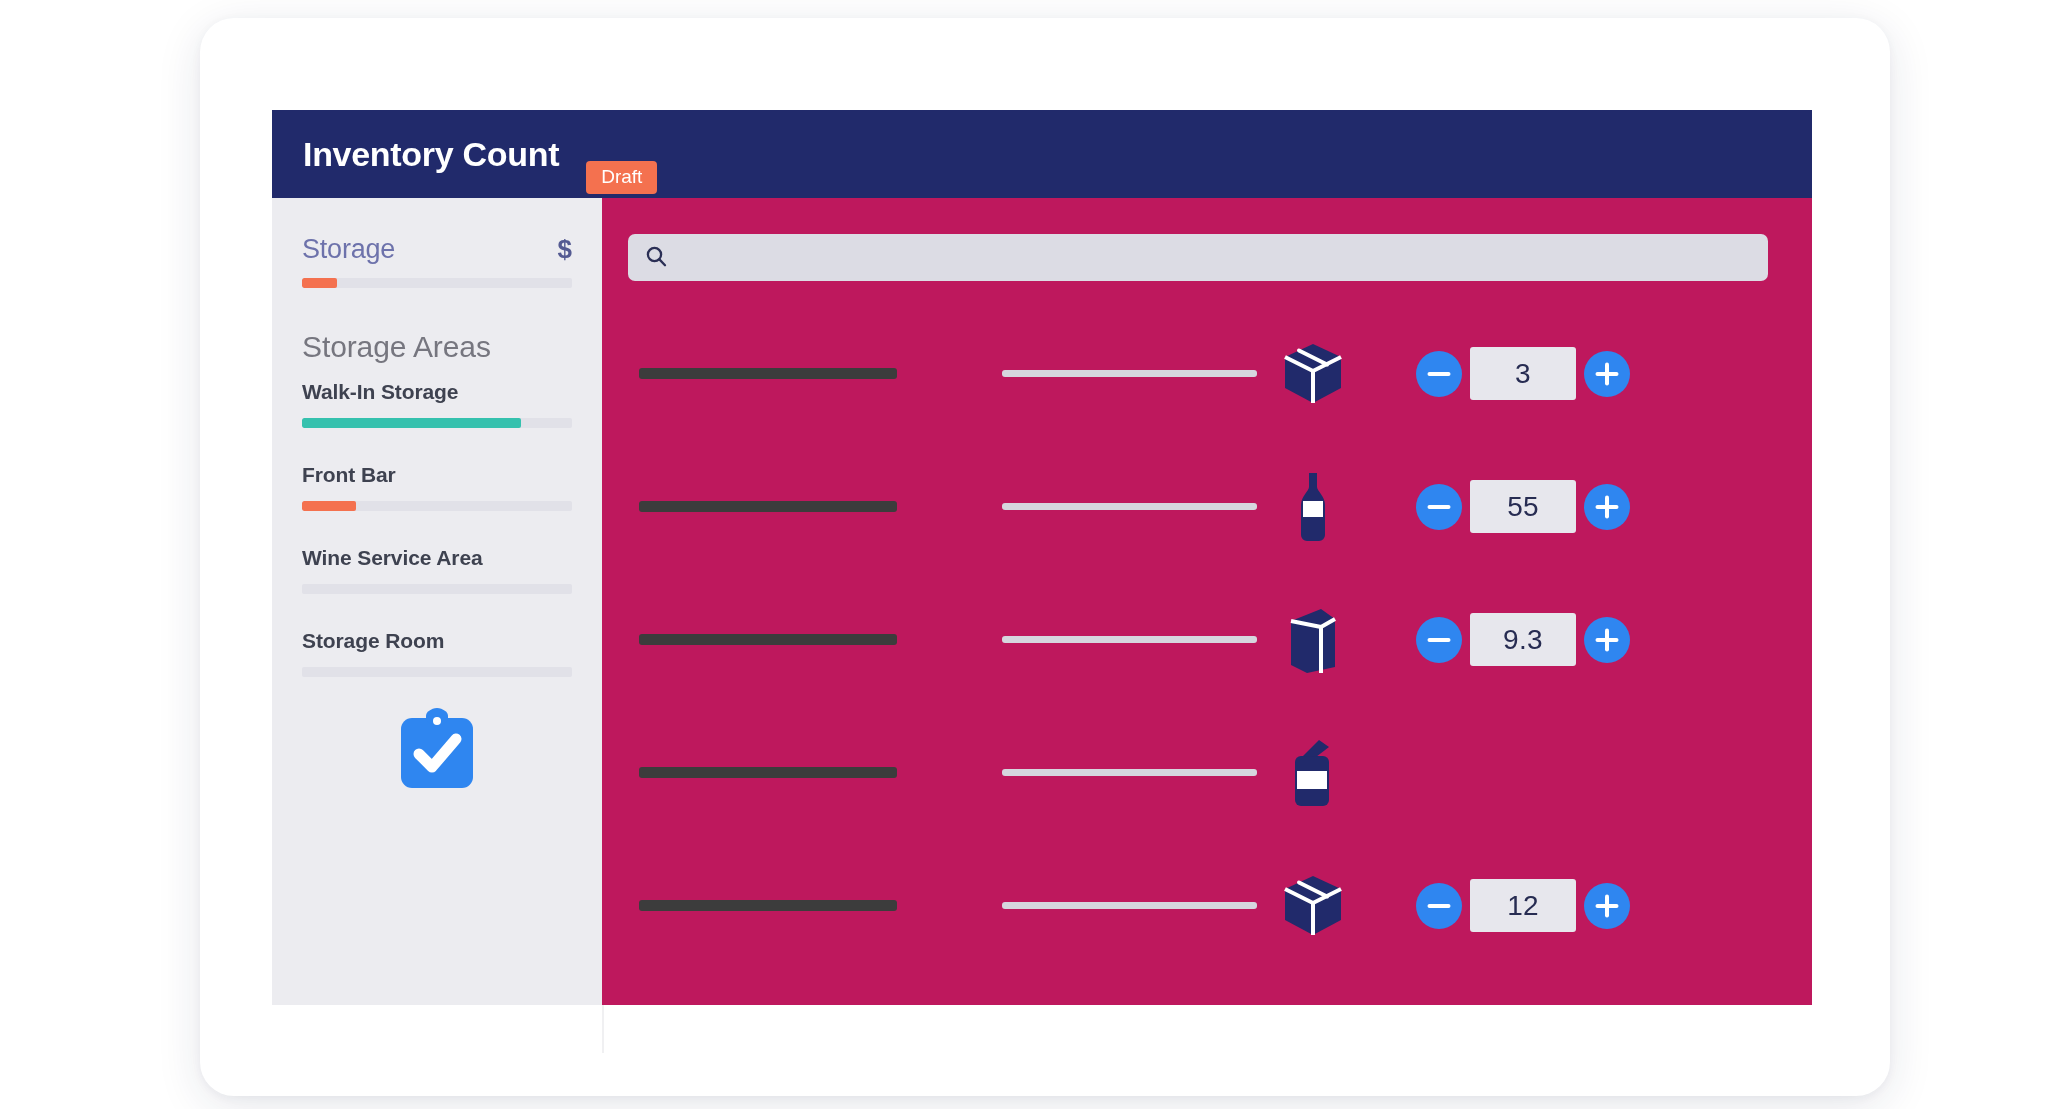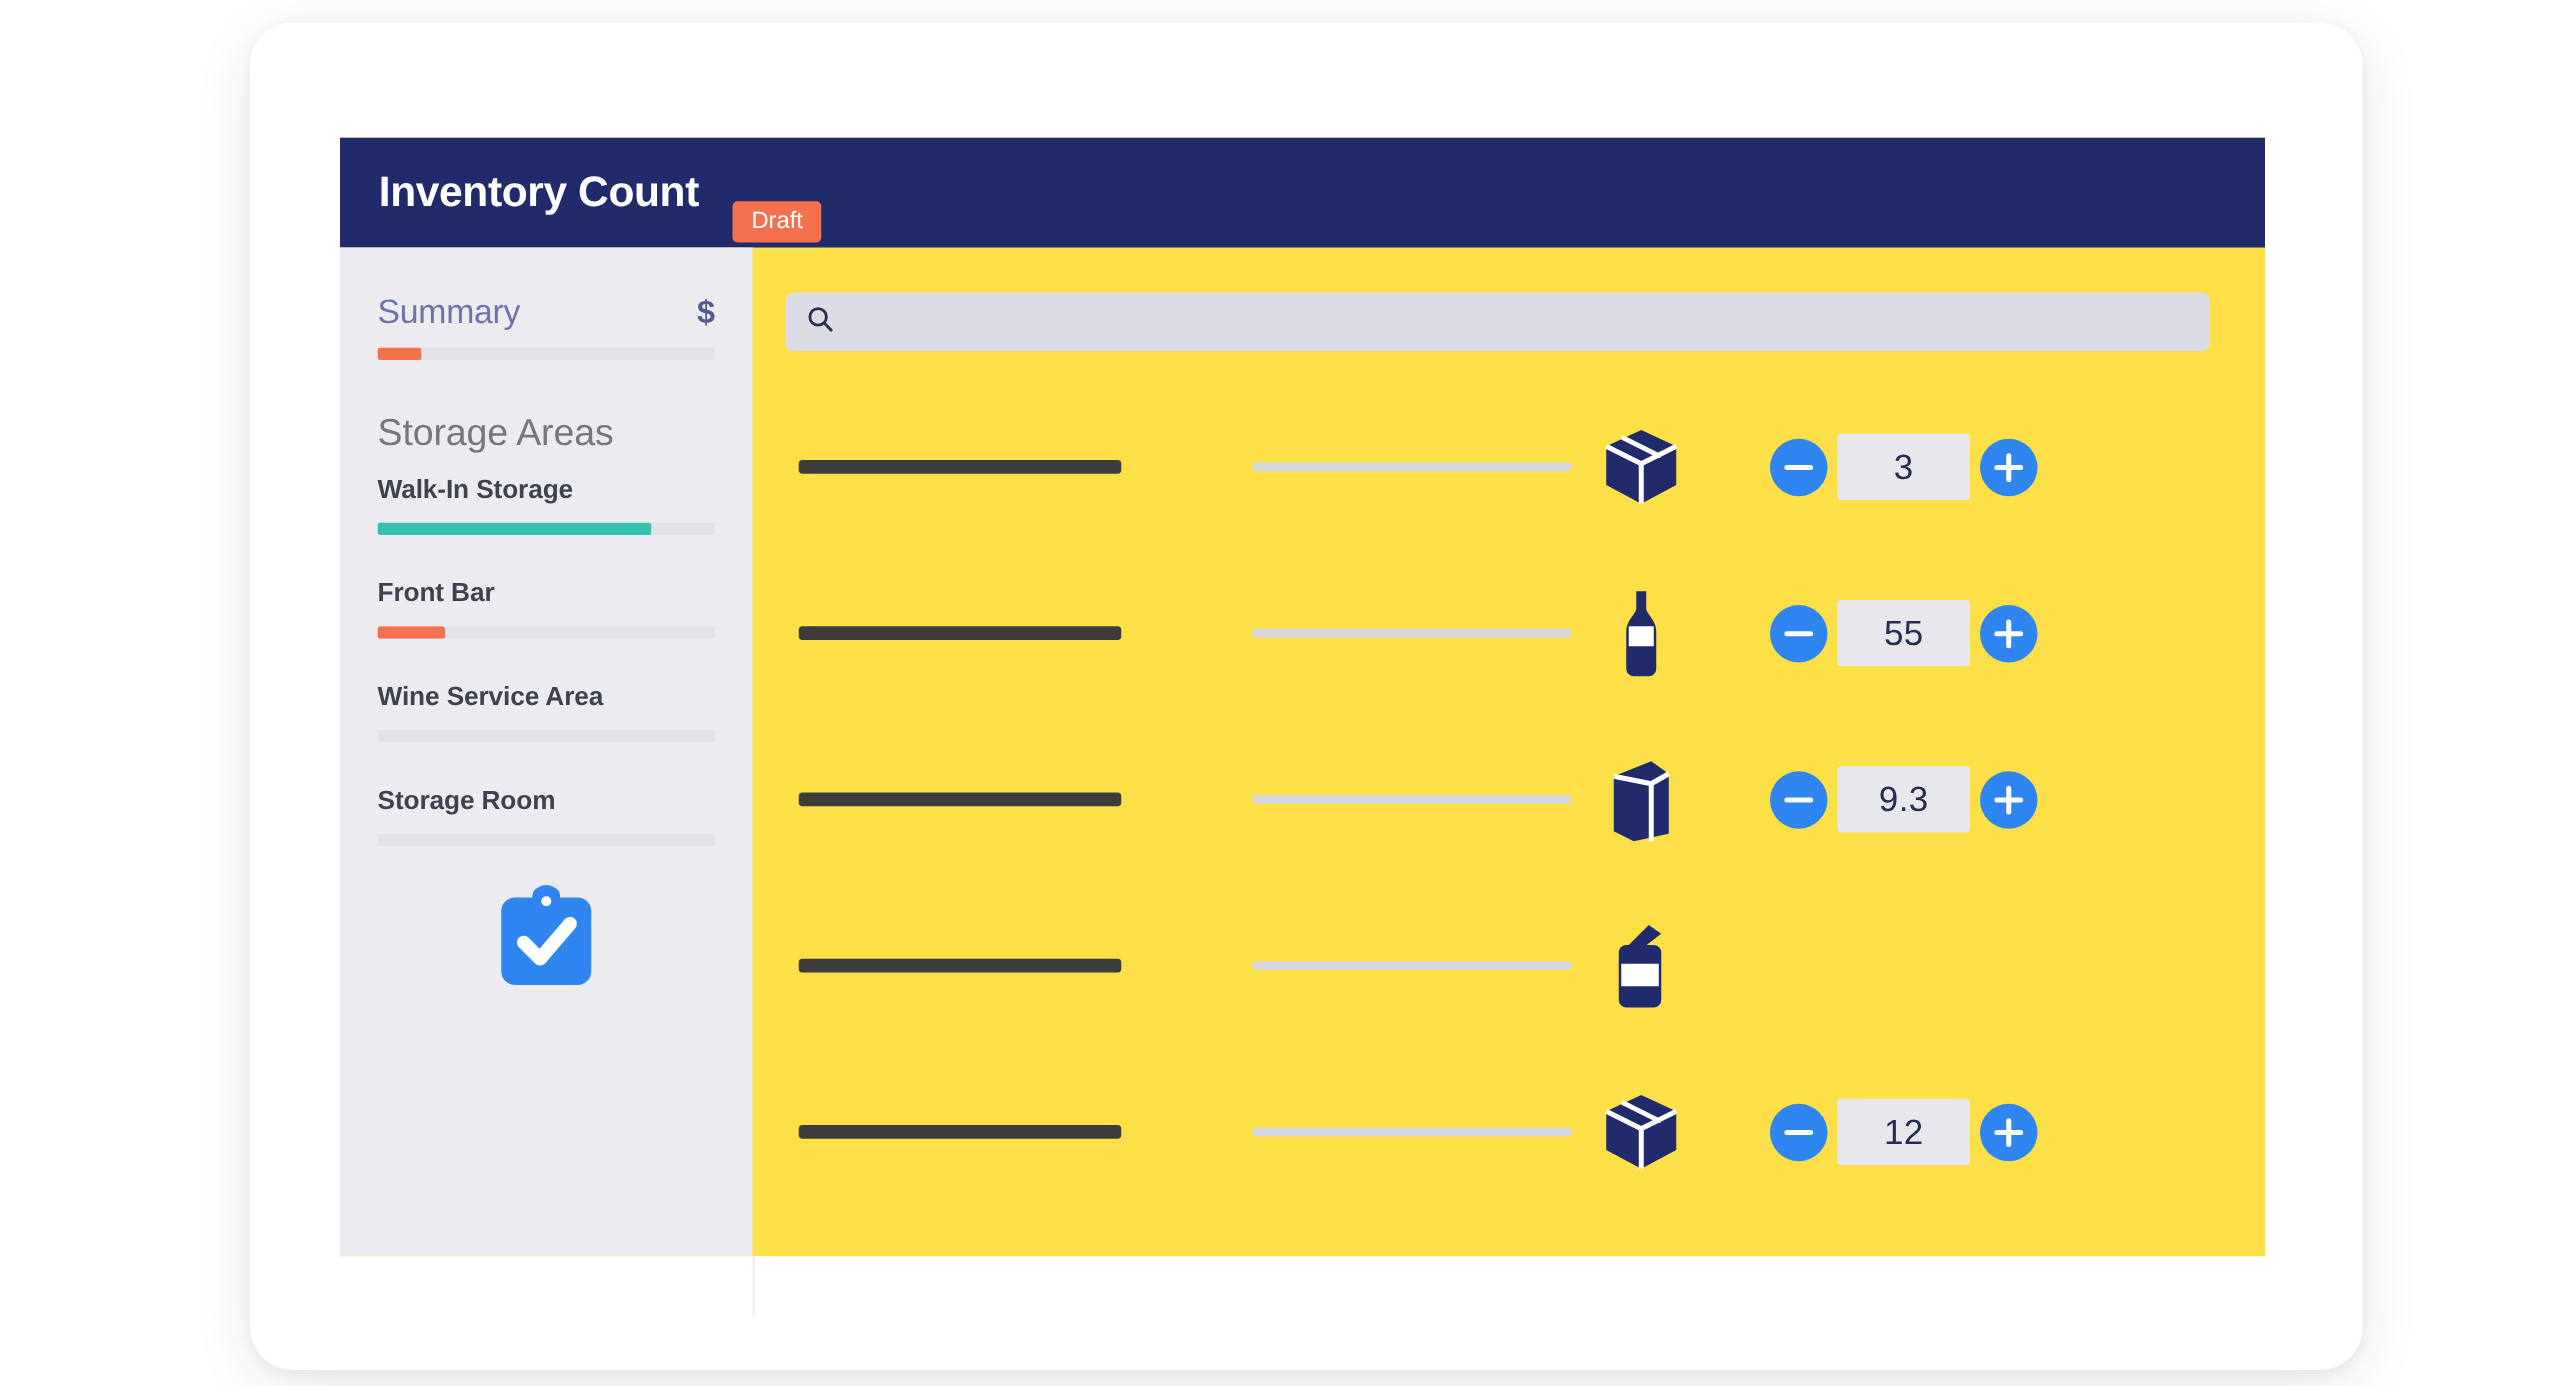--- a/index.html
+++ b/index.html
@@ -28,21 +28,21 @@
                 0 2px 10px rgba(30, 35, 70, 0.05);
   }
 
   
   .app-panel {
     position: absolute;
     left: 272px;
     top: 110px;
     width: 1540px;
     height: 895px;
-    background: #fde047;
+    background: #be185d;
     overflow: hidden;
   }
 
   
   .app-header {
     height: 88px;
     background: #212a6b;
     display: flex;
     align-items: center;
     padding-left: 31px;
@@ -275,21 +275,21 @@
     <div class="app-title">Inventory Count</div>
     <div class="status-badge">Draft</div>
   </div>
 
   <div class="app-body">
 
     <div class="sidebar">
 
       <div>
         <div class="summary-row">
-          <span class="summary-label">Summary</span>
+          <span class="summary-label">Storage</span>
           <span class="summary-dollar">$</span>
         </div>
         <div class="track">
           <div class="fill" style="width:13%;background:#f4714f;"></div>
         </div>
       </div>
 
       <div class="section-title">Storage Areas</div>
 
       <div class="area-item first">

